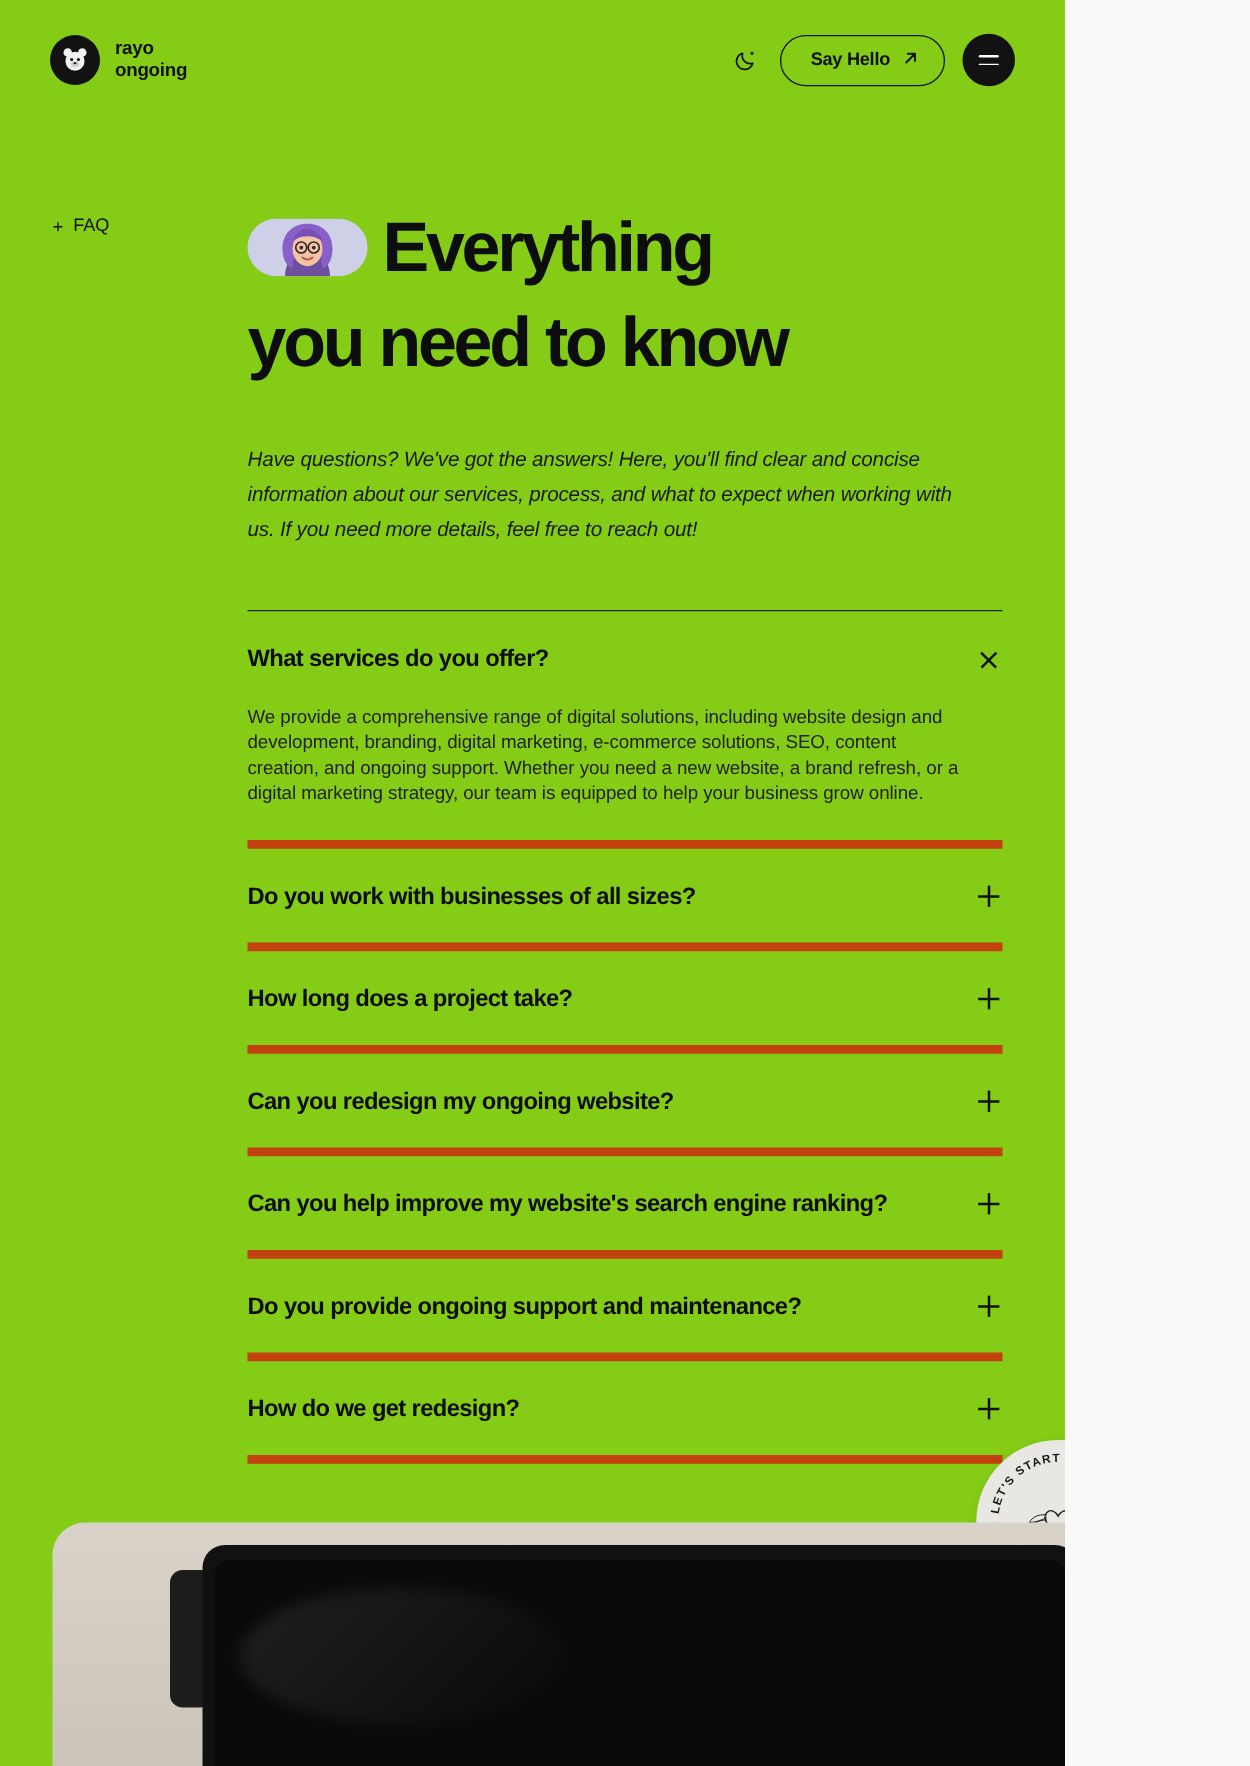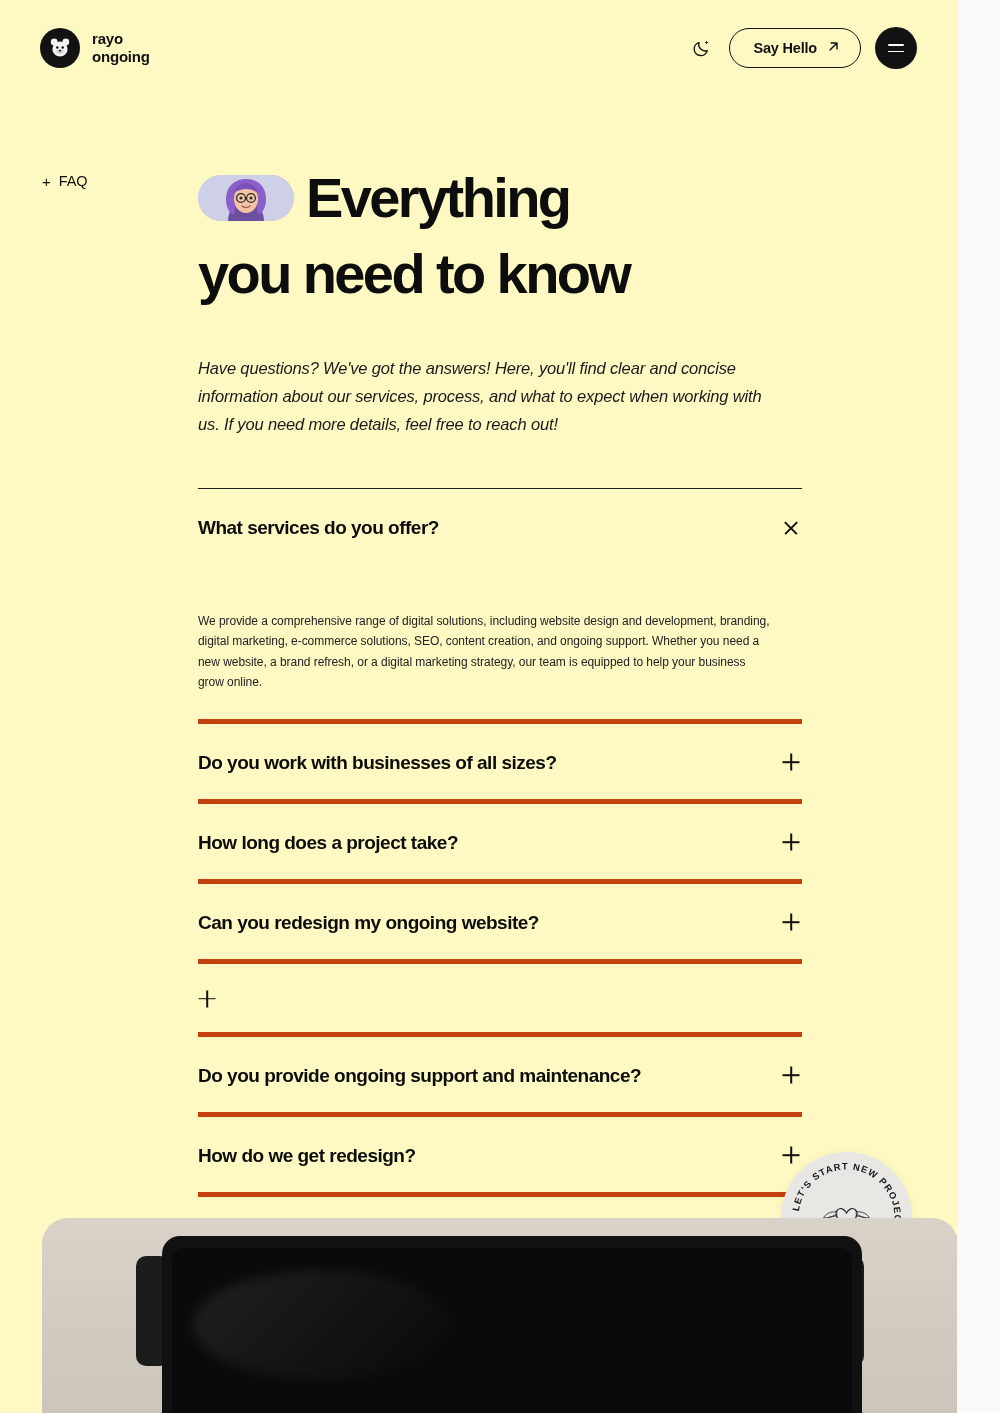--- a/index.html
+++ b/index.html
@@ -6,23 +6,23 @@
   html, body {
     width: 1000px;
     height: 1413px;
     background: #faf9f7;
     font-family: "Liberation Sans", sans-serif;
     color: #111111;
     overflow: hidden;
   }
   .page {
     position: relative;
-    width: 957px;
+    width: 852px;
     height: 1413px;
-    background: #fef9c3;
+    background: #84cc16;
     overflow: hidden;
   }
 
   
   .header {
     position: absolute;
     top: 0; left: 0; right: 0;
     height: 96px;
     display: flex;
     align-items: center;
@@ -149,21 +149,21 @@
     max-width: 580px;
     font-style: italic;
   }
 
   
   .faq {
     margin-top: 50px;
     border-top: 1px solid #1f1f1f;
   }
   .faq-item {
-    border-bottom: 5px solid #c2410c;
+    border-bottom: 7px solid #c2410c;
   }
   .faq-head {
     display: flex;
     align-items: center;
     justify-content: space-between;
     gap: 20px;
     padding: 26px 2px 24px 0;
     cursor: pointer;
   }
   .faq-q {
@@ -196,26 +196,25 @@
   }
   .faq-icon.close::before {
     width: 17px; height: 1.6px;
     transform: translate(-50%,-50%) rotate(45deg);
   }
   .faq-icon.close::after {
     width: 17px; height: 1.6px;
     transform: translate(-50%,-50%) rotate(-45deg);
   }
   .faq-answer {
-    font-size: 12px;
+    font-size: 15px;
     line-height: 20.4px;
     color: #222;
     padding: 0 30px 26px 0;
     letter-spacing: -0.05px;
-    margin-top: 47px;
   }
 
   
   .sticker {
     position: absolute;
     left: 781px;
     top: 1152px;
     width: 131px;
     height: 131px;
     border-radius: 50%;
@@ -382,20 +381,21 @@
       <div class="faq-item collapsed">
         <div class="faq-head">
           <div class="faq-q">Can you redesign my ongoing website?</div>
           <div class="faq-icon plus"></div>
         </div>
 
       </div>
 
       <div class="faq-item collapsed">
         <div class="faq-head">
+          <div class="faq-q">Can you help improve my website's search engine ranking?</div>
           <div class="faq-icon plus"></div>
         </div>
 
       </div>
 
       <div class="faq-item collapsed">
         <div class="faq-head">
           <div class="faq-q">Do you provide ongoing support and maintenance?</div>
           <div class="faq-icon plus"></div>
         </div>

